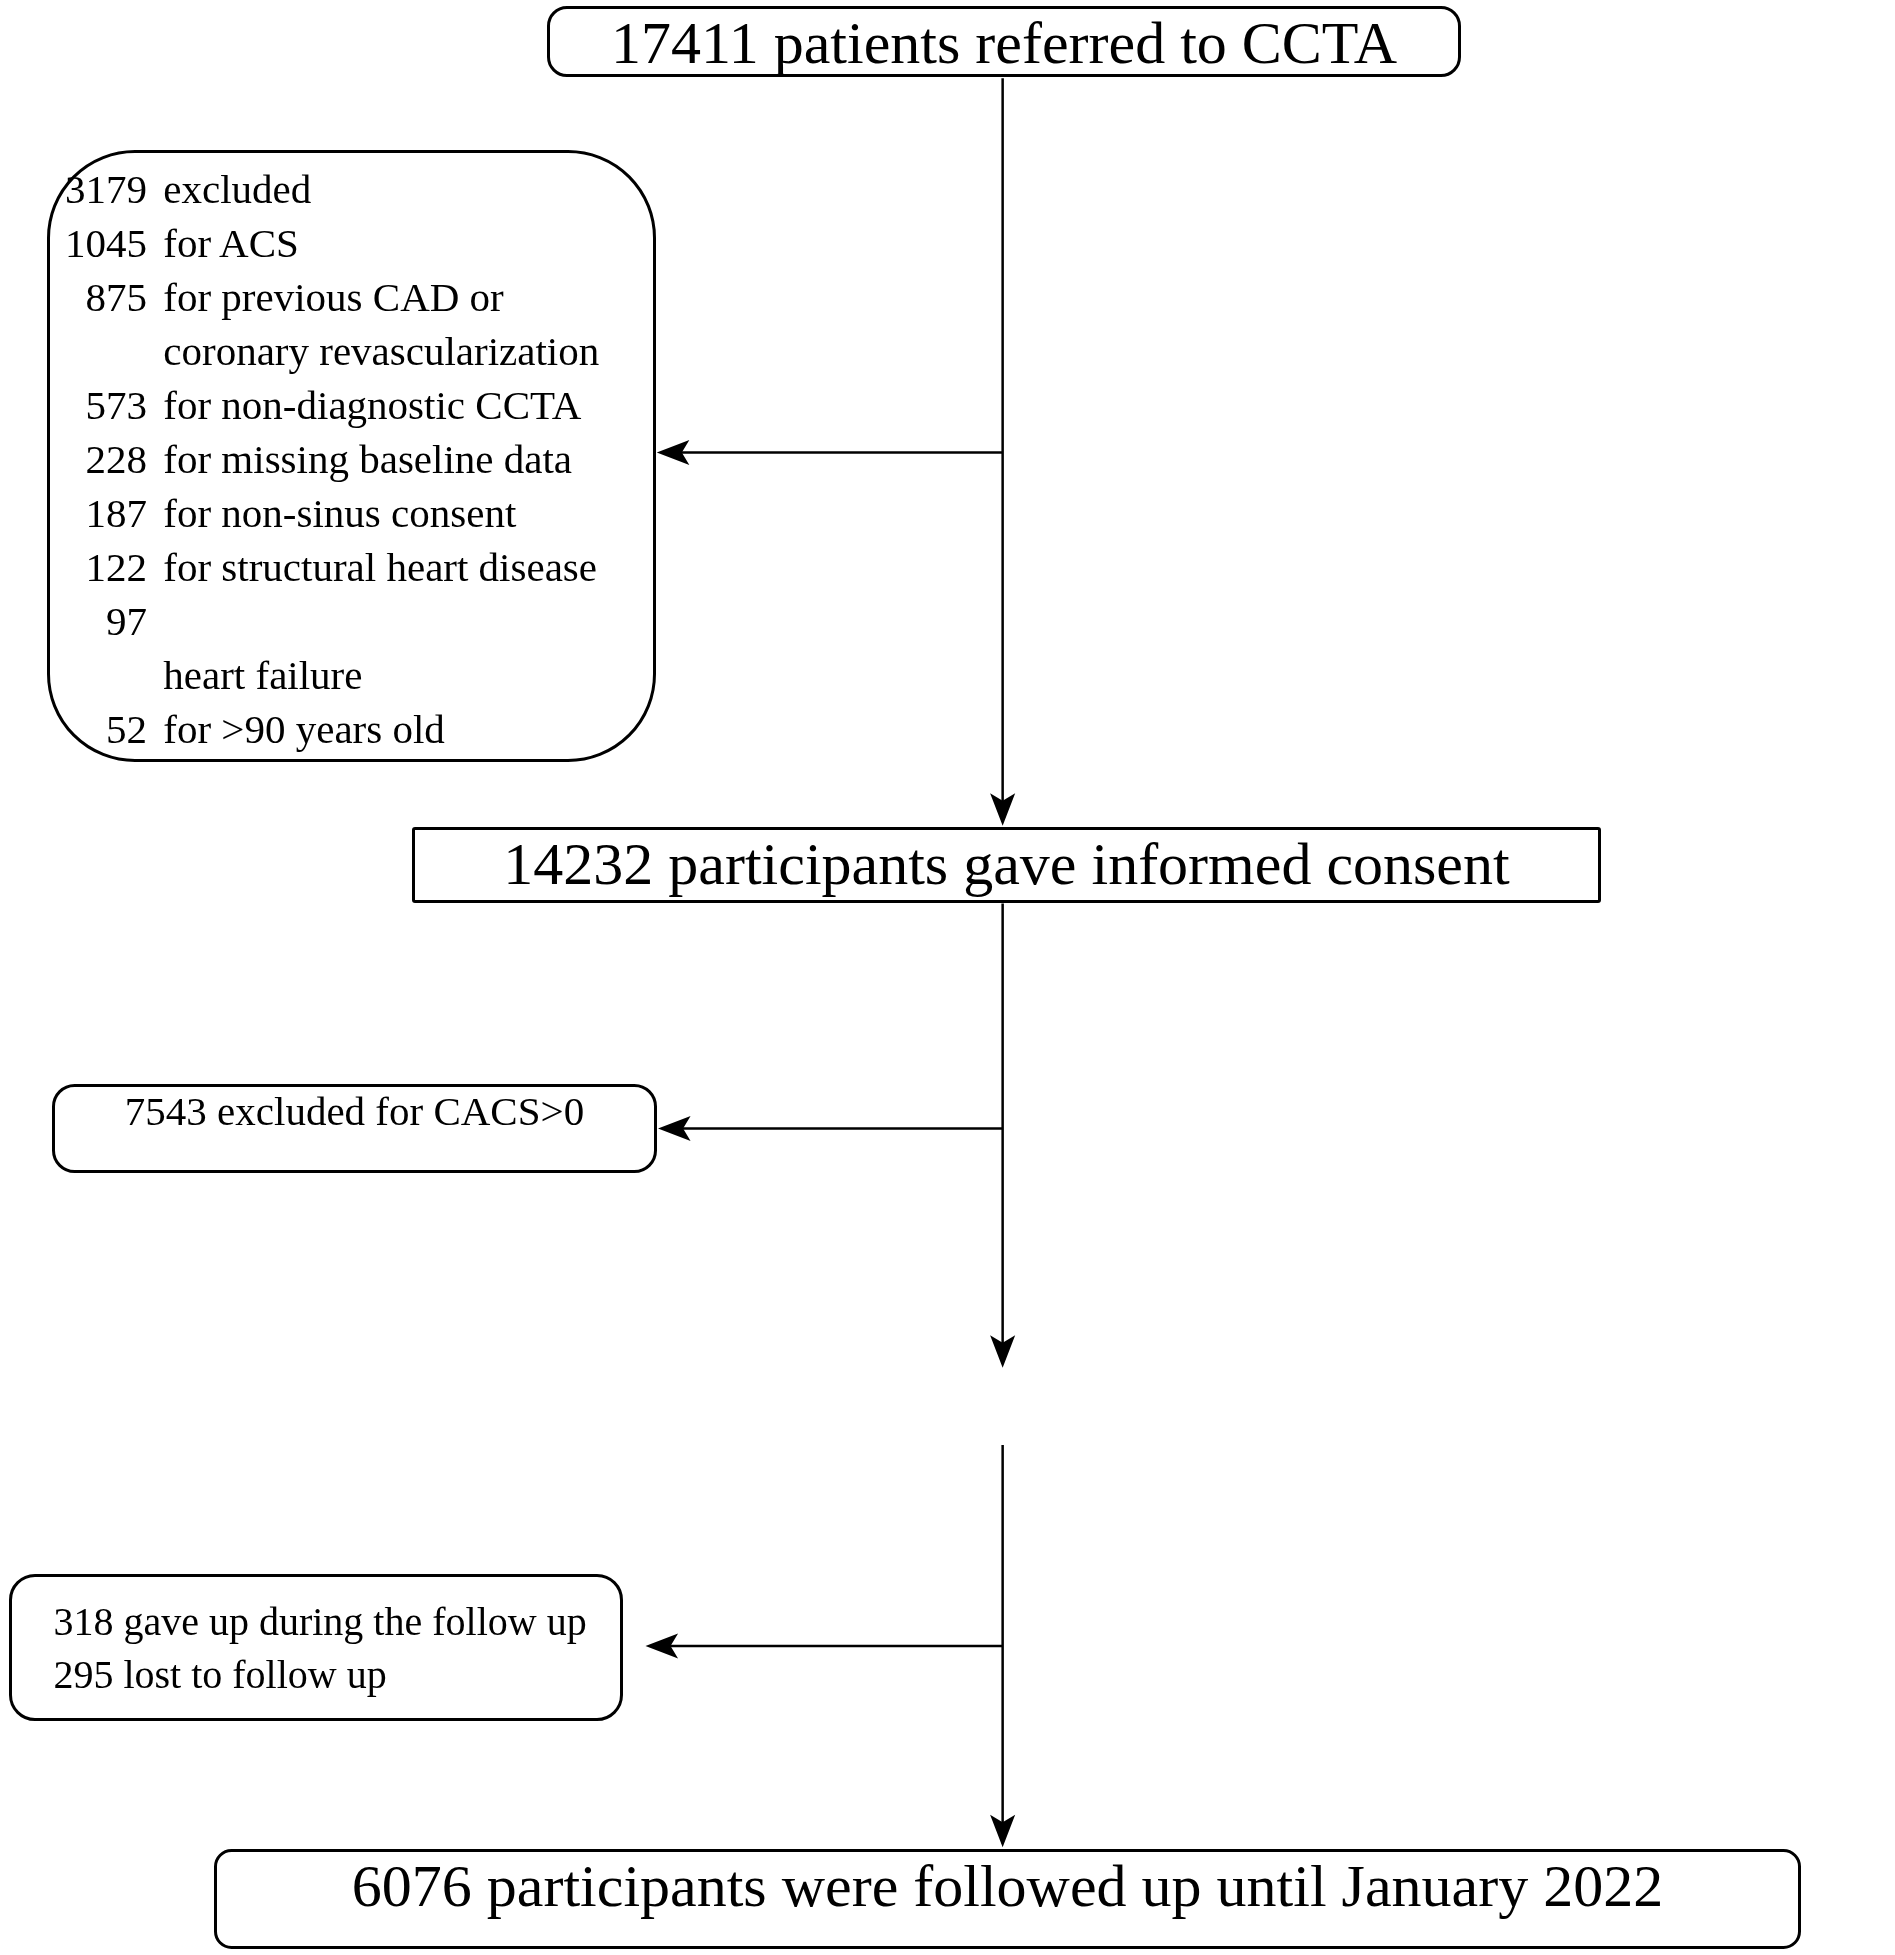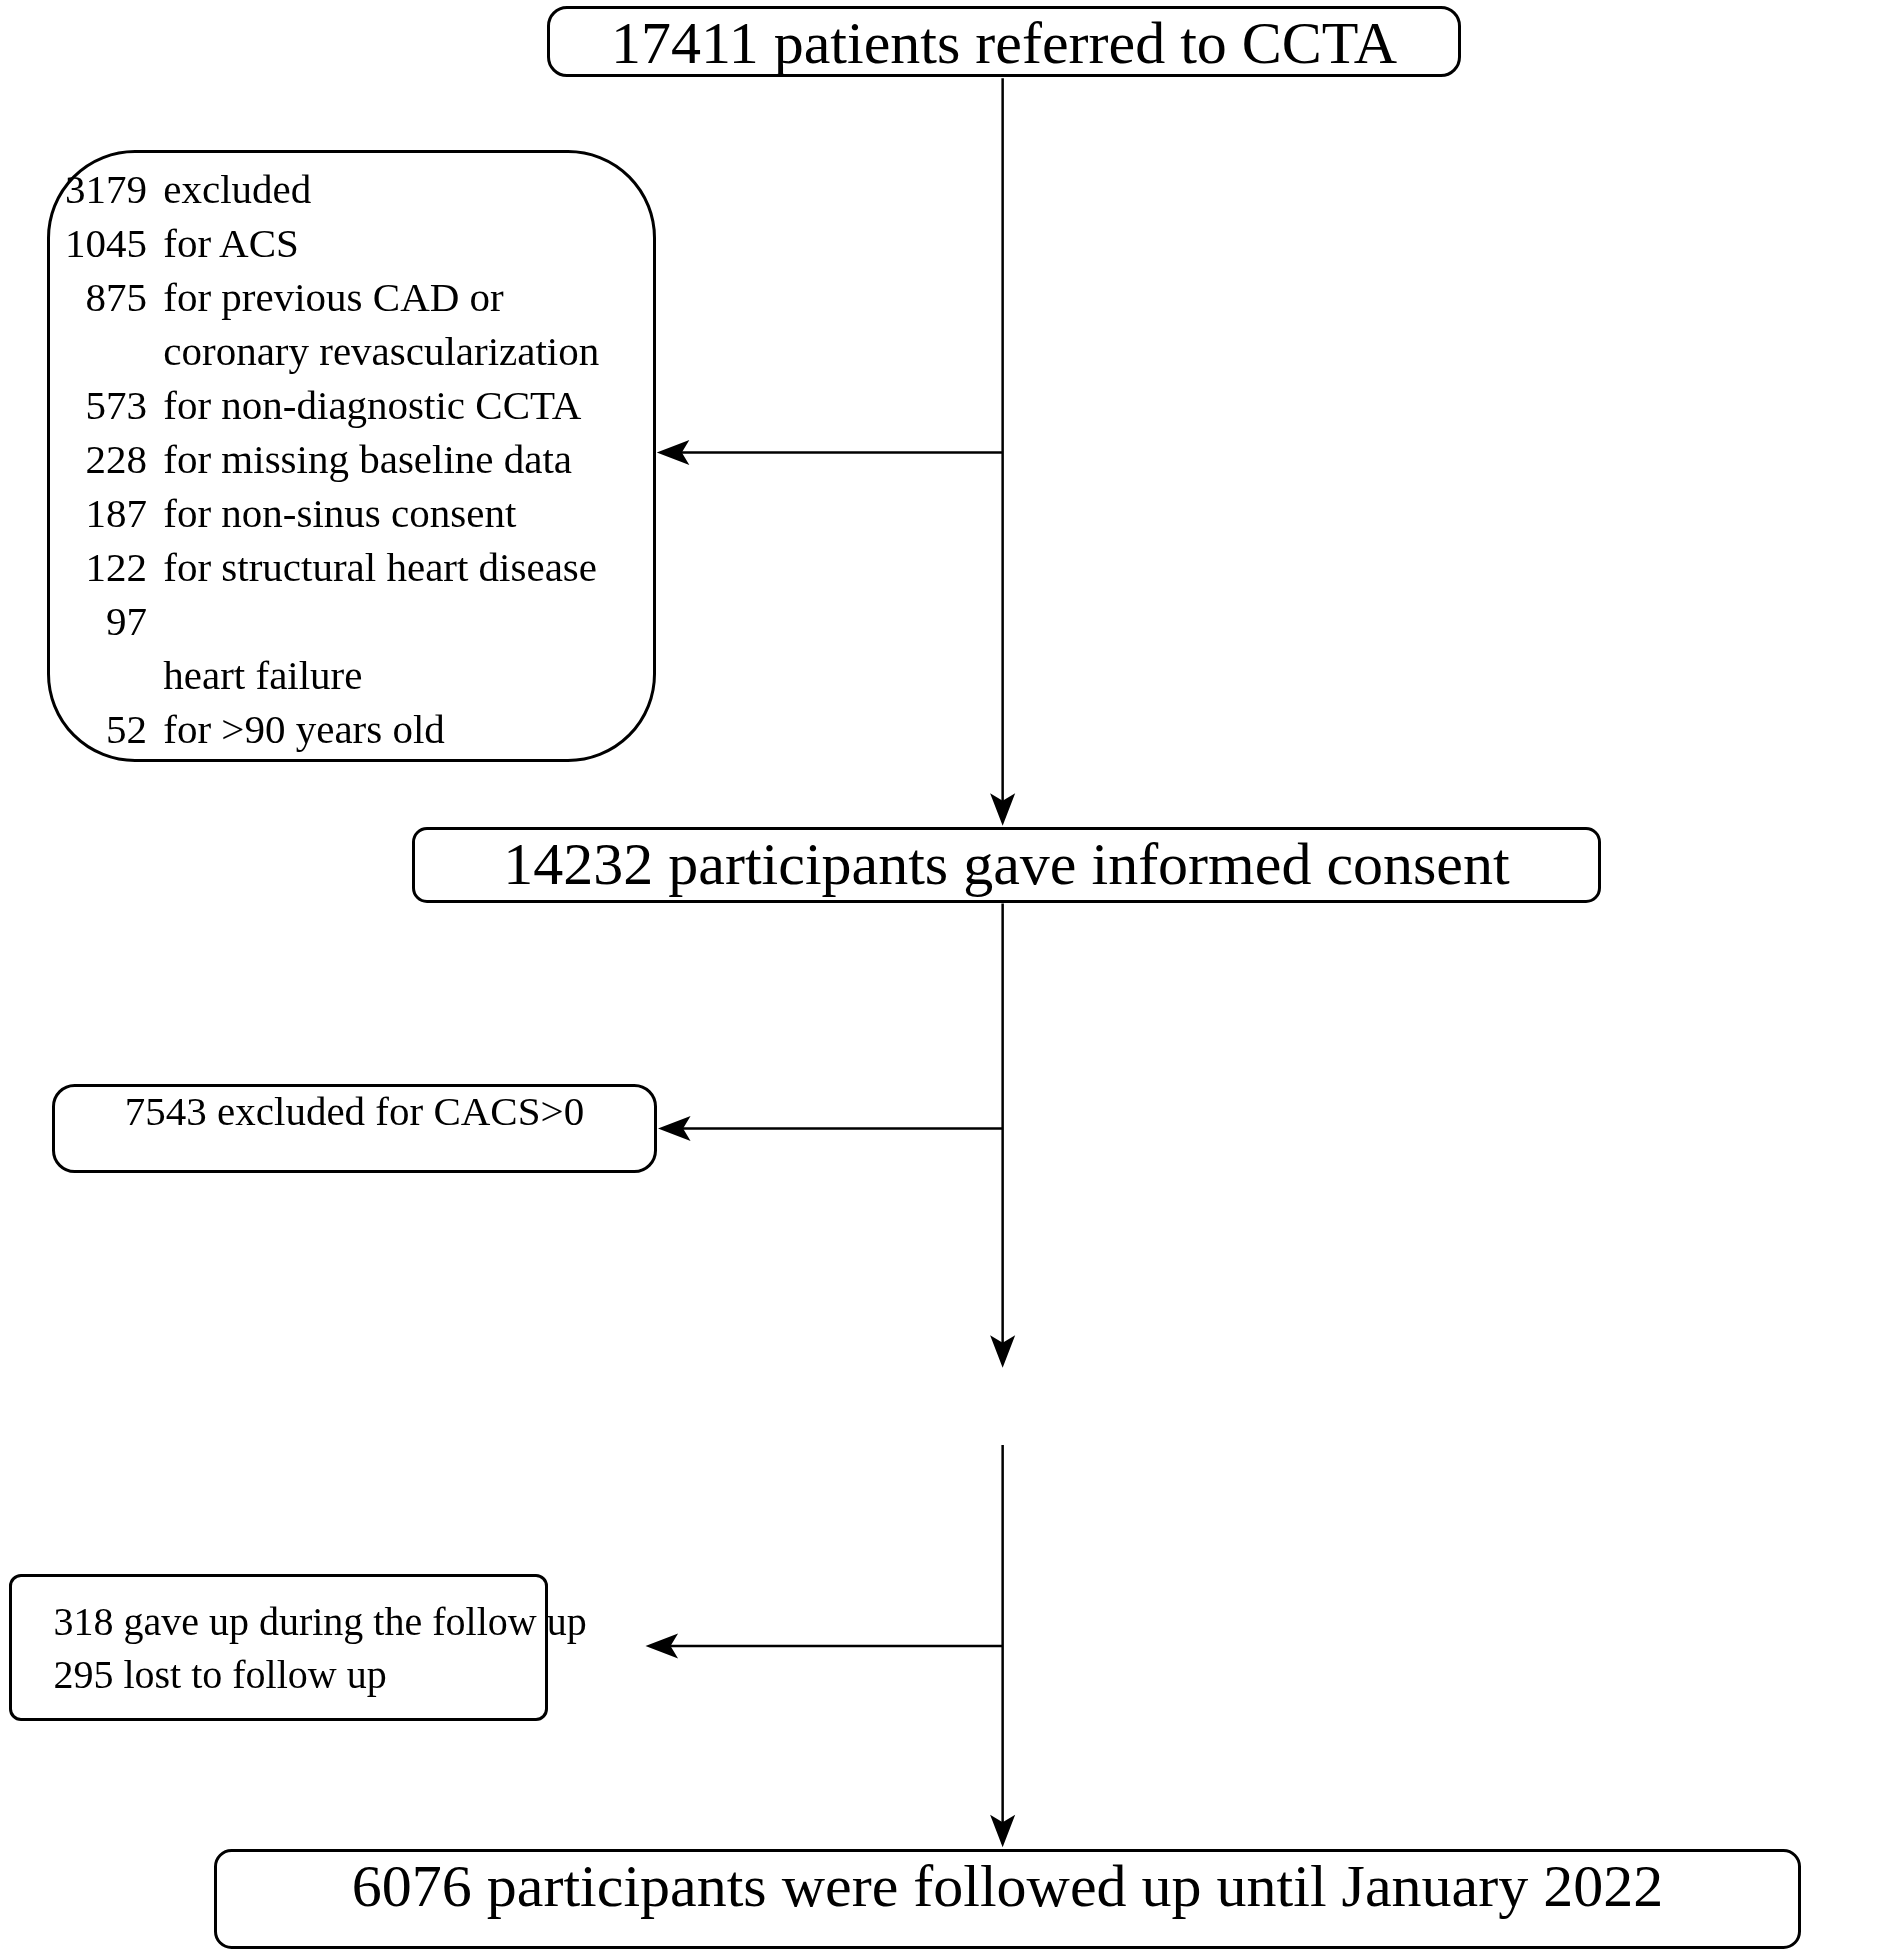--- a/index.html
+++ b/index.html
@@ -52,33 +52,33 @@
   .xrow .num {
     width: 97px;
     text-align: right;
     flex: 0 0 auto;
   }
   .xrow .txt {
     padding-left: 16.3px;
   }
   #box-consent {
     left: 412px; top: 827px; width: 1189px; height: 76px;
-    border-radius: 15px; font-size: 60px;
+    border-radius: 3px; font-size: 60px;
   }
   #box-excluded2 {
     left: 52px; top: 1084px; width: 605px; height: 89px;
     border-radius: 22.6px; font-size: 41px;
   }
   #box-final {
     left: 85px; top: 1369px; width: 1805px; height: 76px;
     border-radius: 19px; font-size: 58px;
   }
   #box-excluded3 {
-    left: 9.4px; top: 1574px; width: 539px; height: 147px;
-    border-radius: 12px; font-size: 40px;
+    left: 9.4px; top: 1574px; width: 614px; height: 147px;
+    border-radius: 26px; font-size: 40px;
     flex-direction: column;
     align-items: flex-start;
     justify-content: center;
     padding-left: 41px;
   }
   #box-excluded3 .fline {
     line-height: 53px;
   }
   #box-followup {
     left: 214px; top: 1849px; width: 1587px; height: 100px;

